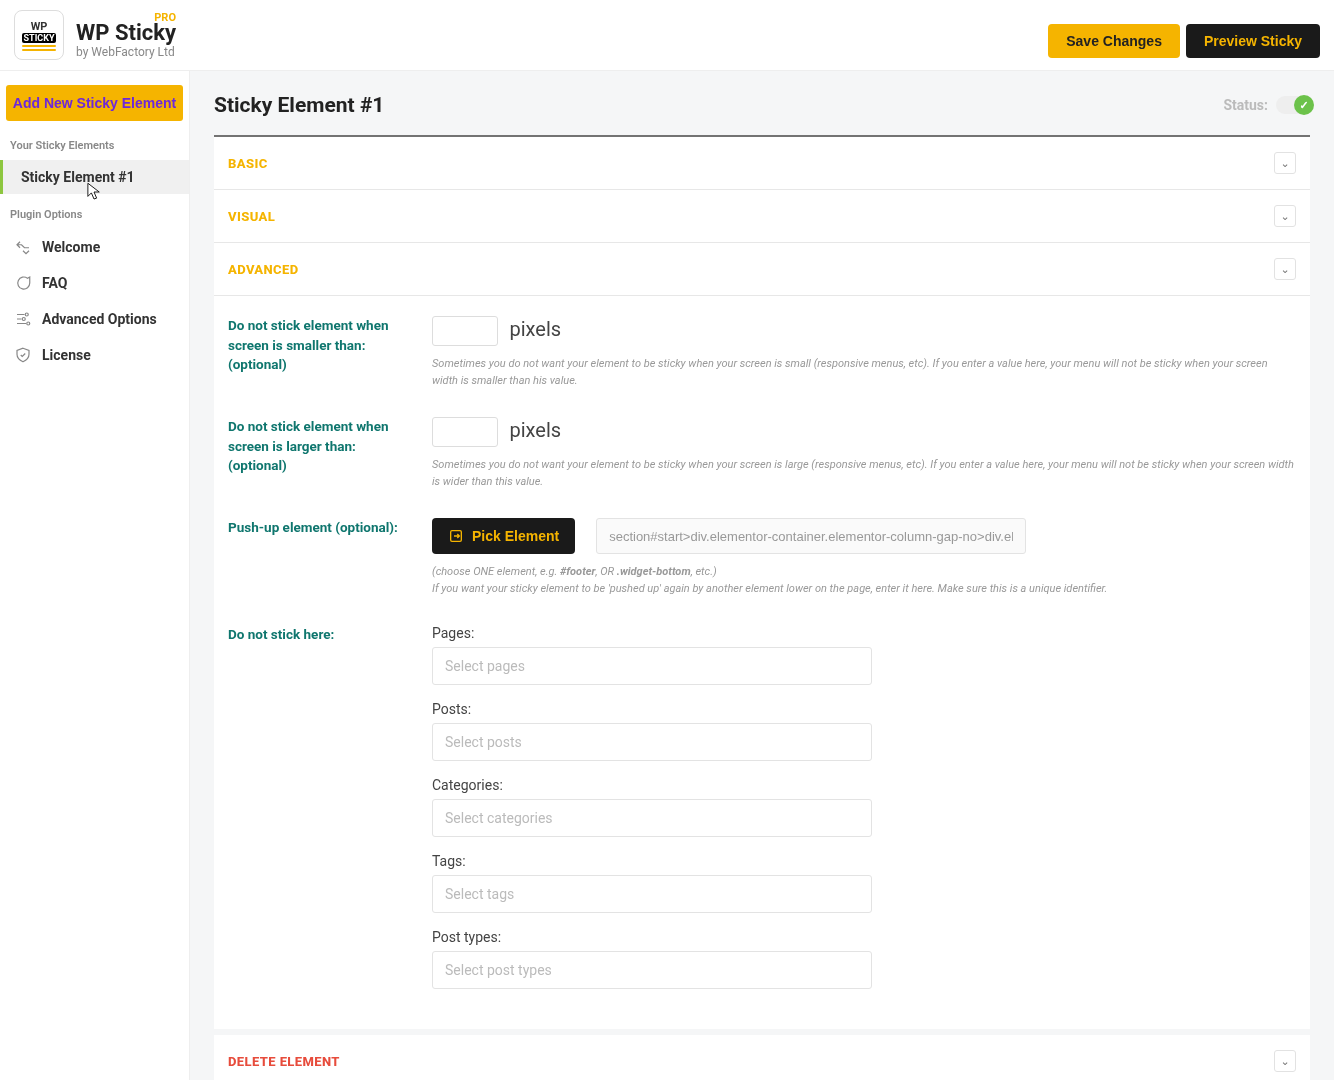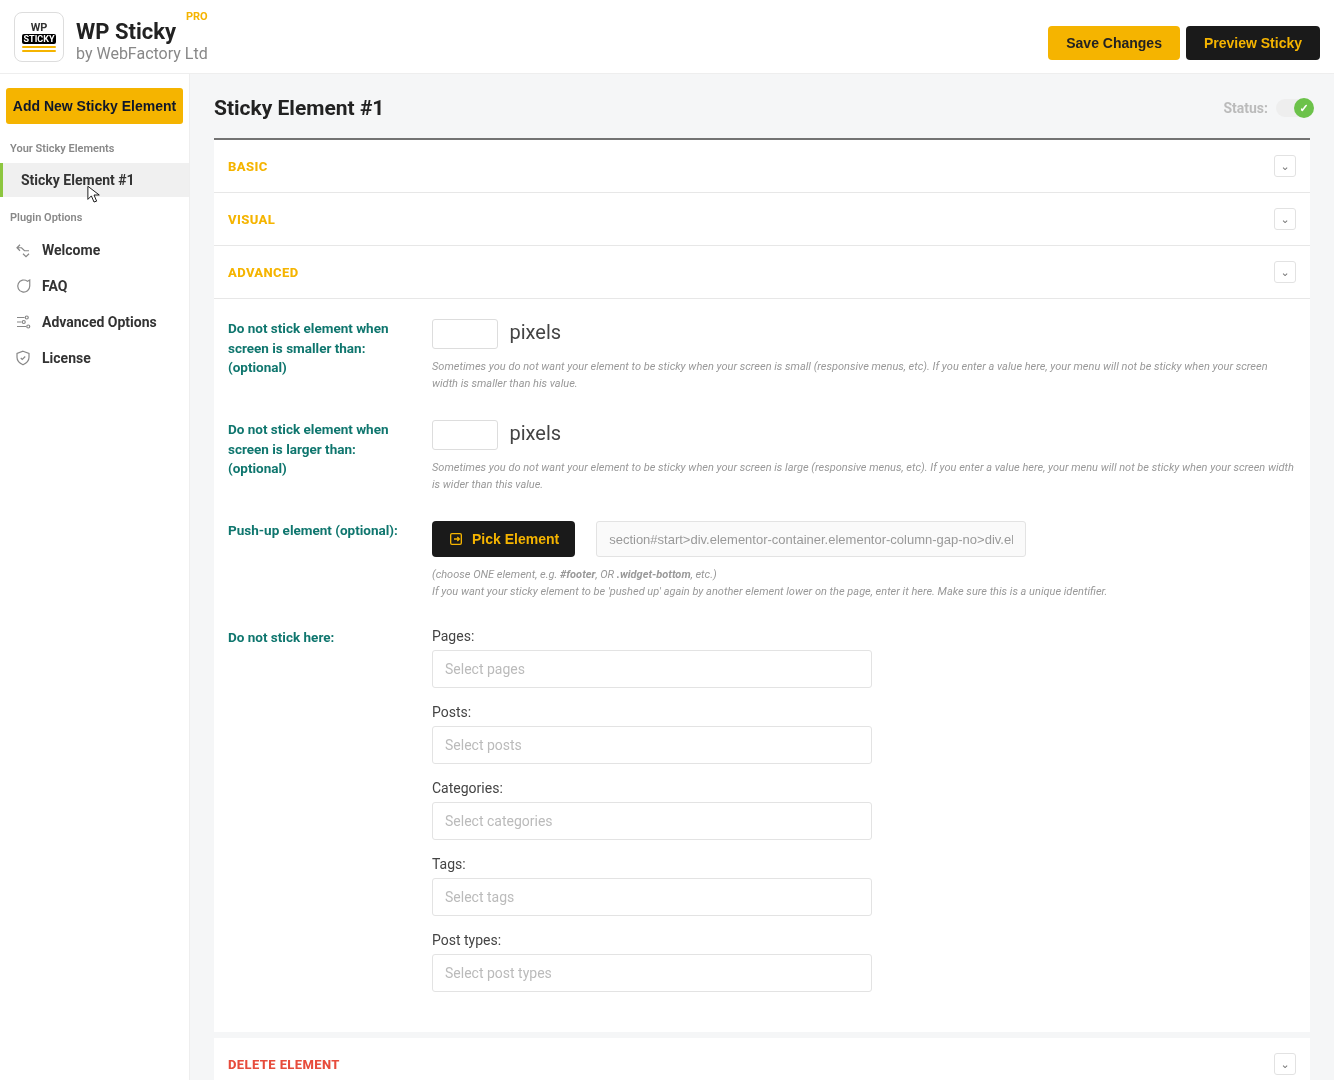--- a/index.html
+++ b/index.html
@@ -21,33 +21,33 @@
   .logo-img {
     width: 50px; height: 50px; border: 1px solid #ddd; border-radius: 8px;
     background: #fff; position: relative;
     display:flex;flex-direction:column;align-items:center;justify-content:center;
   }
   .logo-img .t1 { font-size:11px; font-weight:700; }
   .logo-img .t2 { font-size:9px; font-weight:700; background:#000; color:#fff; padding:0 2px; border-radius:2px;}
   .logo-img .lines { width:70%; height:2px; background:#f5b400; margin-top:2px; border-radius:1px;}
   .pro-badge { color:#f5b400; font-weight:700; font-size:11px; margin-bottom:-4px; display:block; text-align:right;}
   .app-name { font-size:22px; font-weight:700; color:#222; }
-  .by-line { font-size:16px; color:#888; }
+  .by-line { font-size:12px; color:#888; }
   .top-actions { display:flex; gap:6px;margin-top:12px; }
   .btn { border:none; padding:9px 18px; border-radius:4px; font-weight:600; font-size:14px; cursor:pointer; }
   .btn-yellow { background:#f5b400; color:#222; }
   .btn-dark { background:#1a1a1a; color:#f5b400; }
   .layout { display:flex; }
   .sidebar {
     width:190px; background:#fff; min-height:calc(100vh - 72px);
     border-right:1px solid #eee; padding-top:14px;
   }
   .add-btn {
     margin: 0 6px 14px 6px; width:calc(100% - 12px);
-    background:#f5b400; color:#0f172a; font-weight:700;
+    background:#f5b400; color:#6d28d9; font-weight:700;
     border:none; padding:10px 0; border-radius:3px; cursor:pointer; font-size:14px;
   }
   .section-title { font-size:11px; color:#888; font-weight:600; padding:4px 10px 8px 10px;}
   .sb-item {
     display:flex; align-items:center; gap:10px; padding:9px 14px; cursor:pointer;
     font-weight:700; color:#333; font-size:14px;
   }
   .sb-item .icn { width:18px; height:18px; color:#888; }
   .sb-item.active { background:#f0f0f0; border-left:3px solid #8dc63f; padding-left:15px;}
   .sb-item.noicon { padding-left:18px; }

